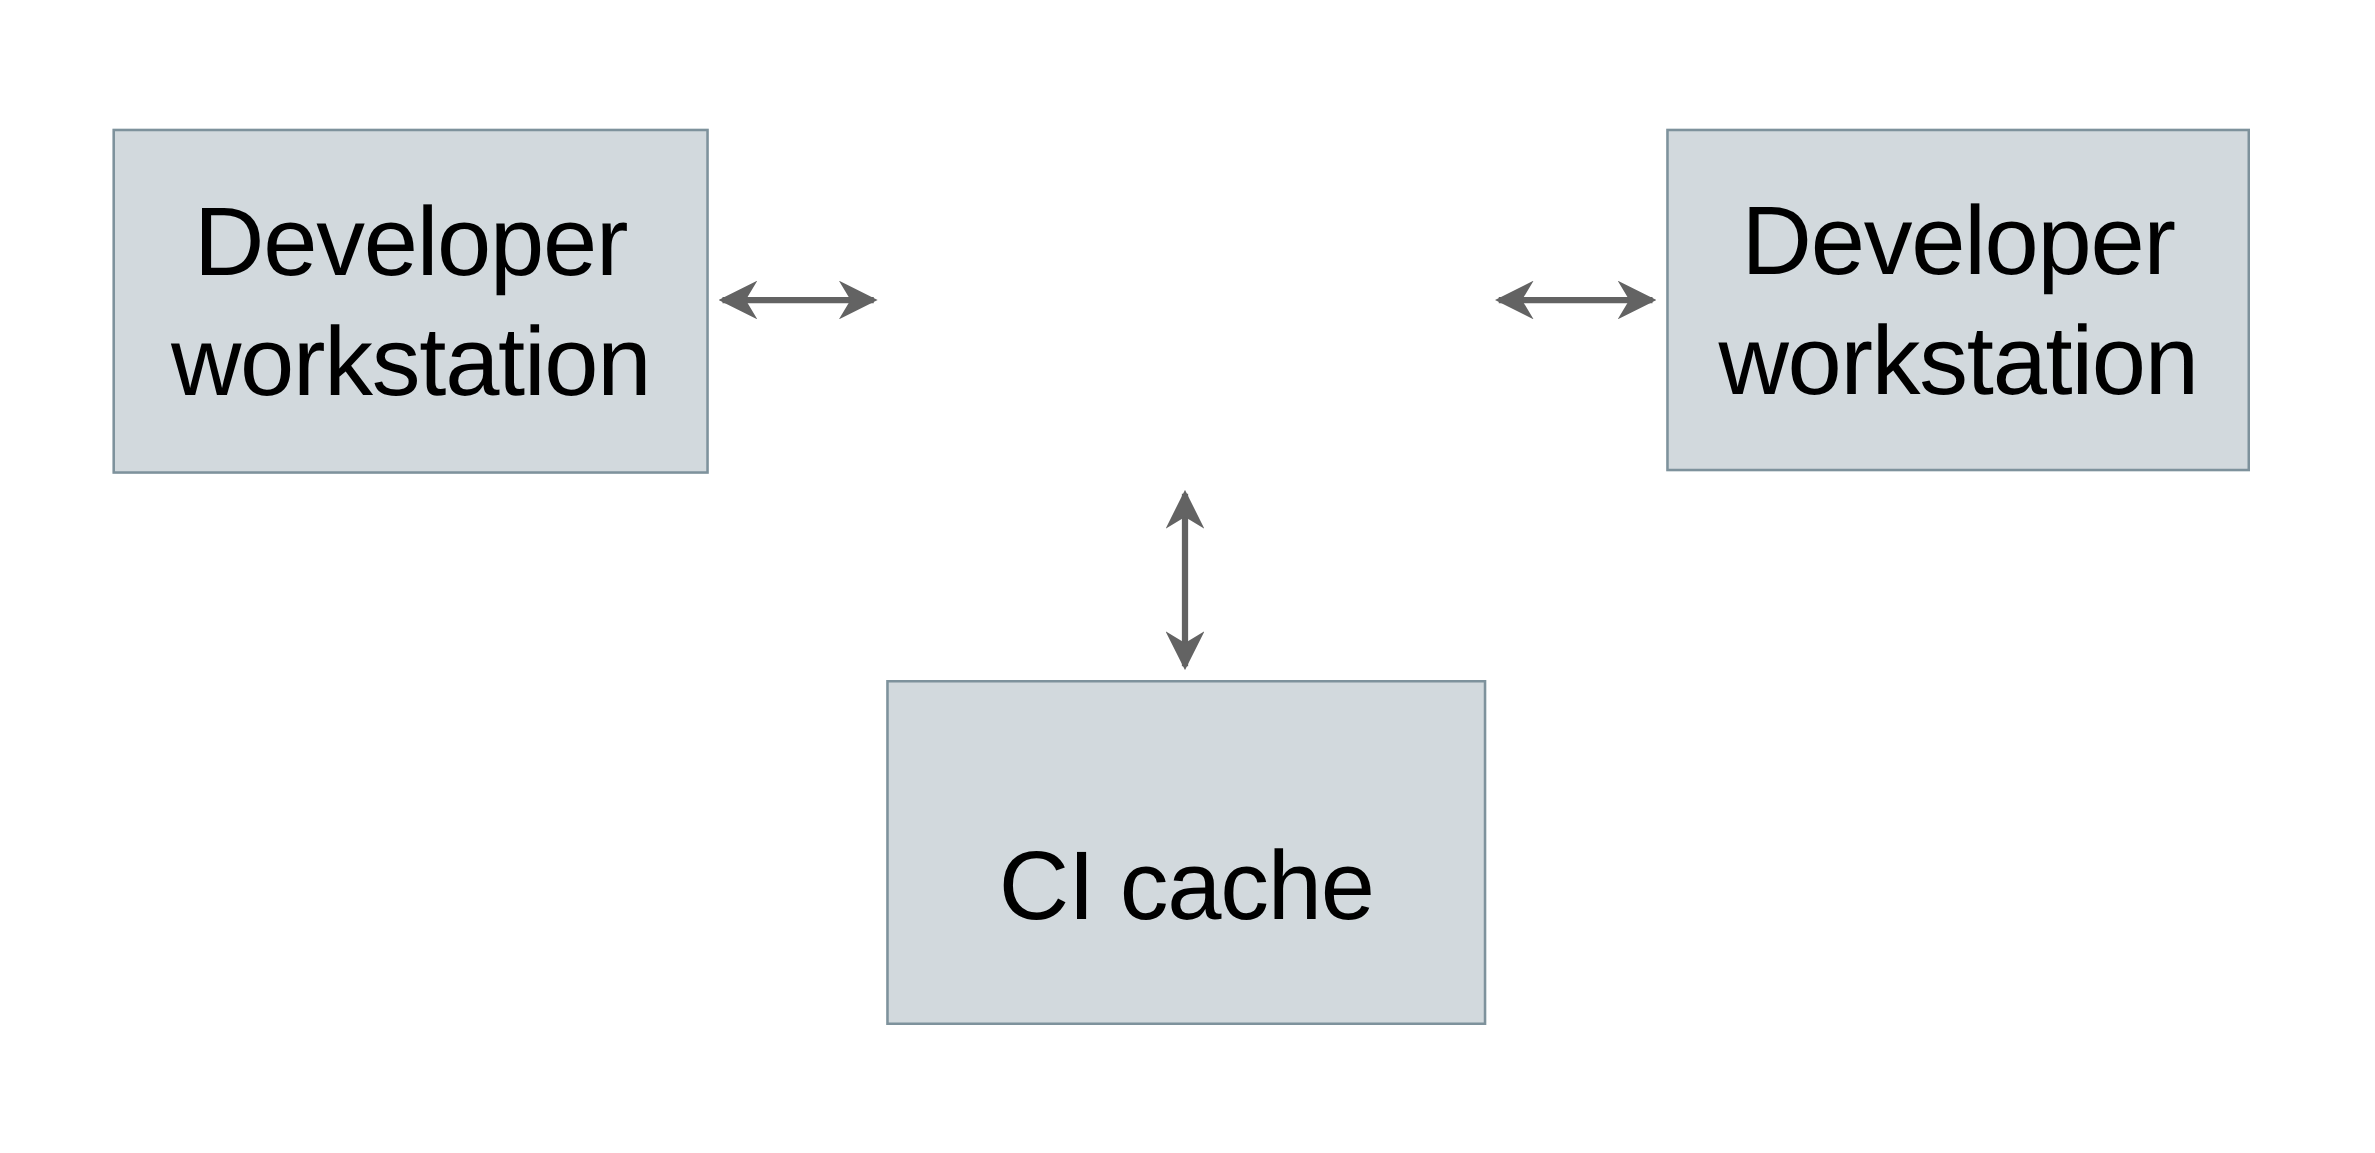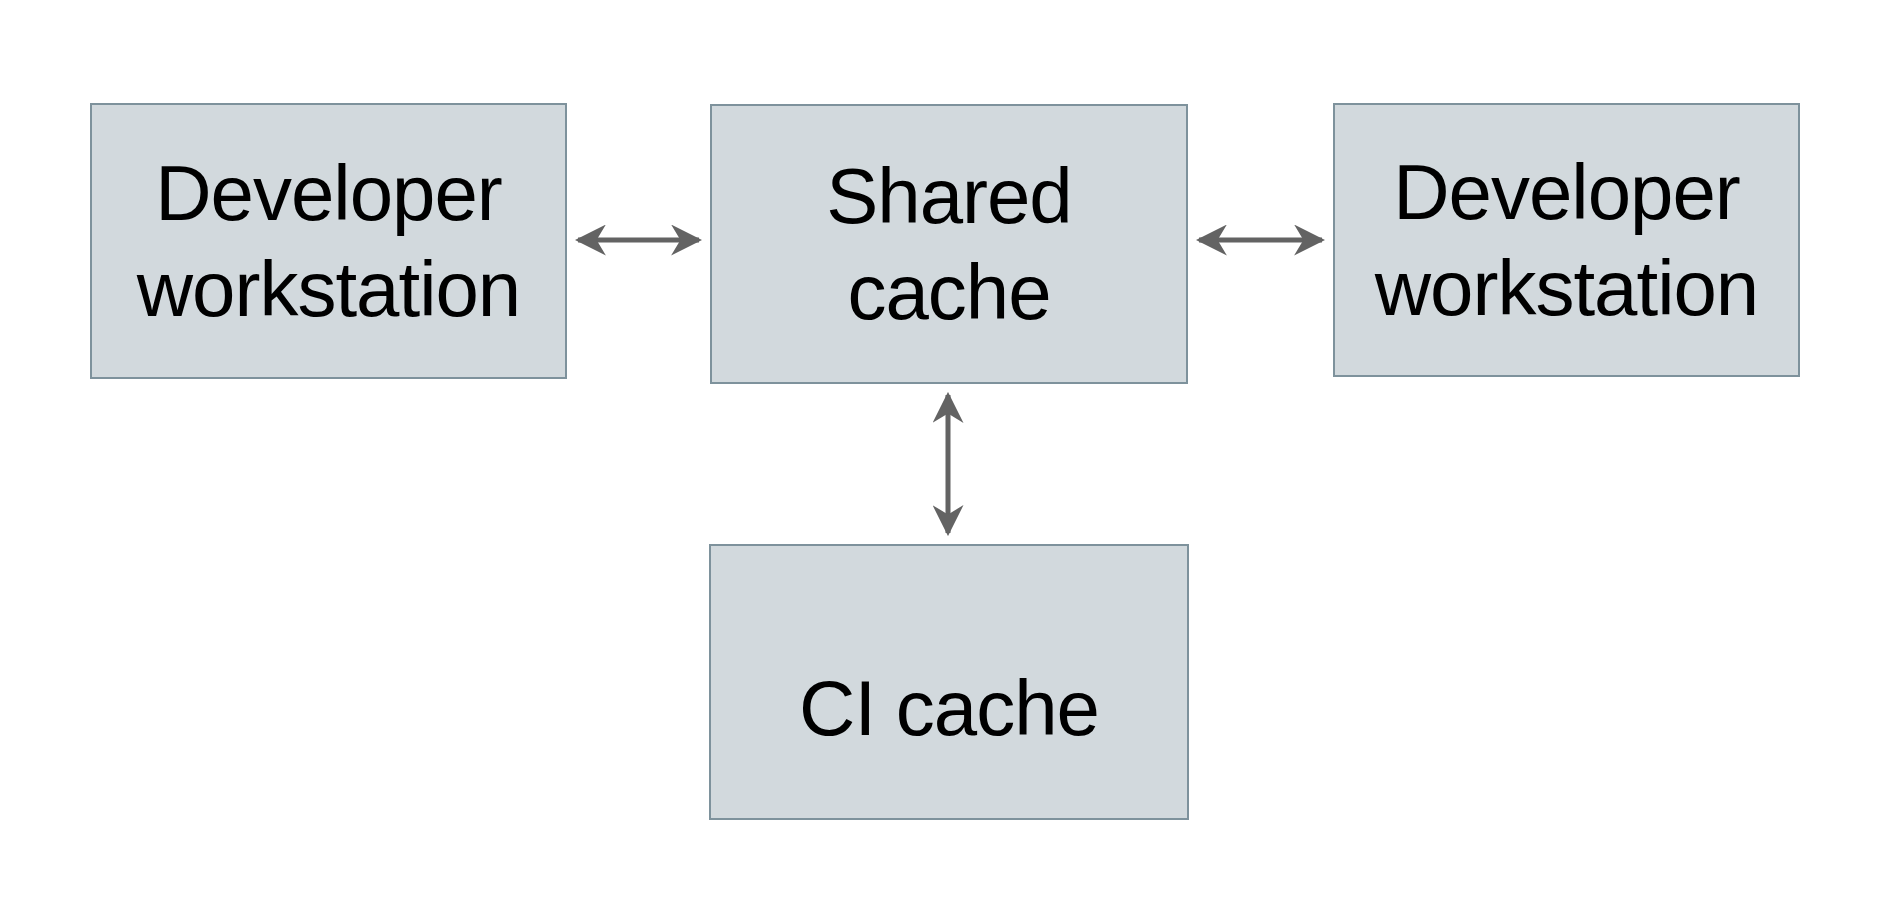--- a/index.html
+++ b/index.html
@@ -69,24 +69,20 @@
     <line x1="578" y1="240" x2="699" y2="240" marker-start="url(#head)" marker-end="url(#head)"></line>
     <line x1="1199" y1="240" x2="1322" y2="240" marker-start="url(#head)" marker-end="url(#head)"></line>
     <line x1="948" y1="395" x2="948" y2="533" marker-start="url(#head)" marker-end="url(#head)"></line>
   </svg>
 
   <div class="node" id="node-dev-left">
     <span>Developer</span>
     <span>workstation</span>
   </div>
 
-  <div class="node" id="node-cache">
-    <span>Shared</span>
-    <span>cache</span>
-  </div>
 
   <div class="node" id="node-dev-right">
     <span>Developer</span>
     <span>workstation</span>
   </div>
 
   <div class="node" id="node-ci">
     <span>CI cache</span>
   </div>
 

